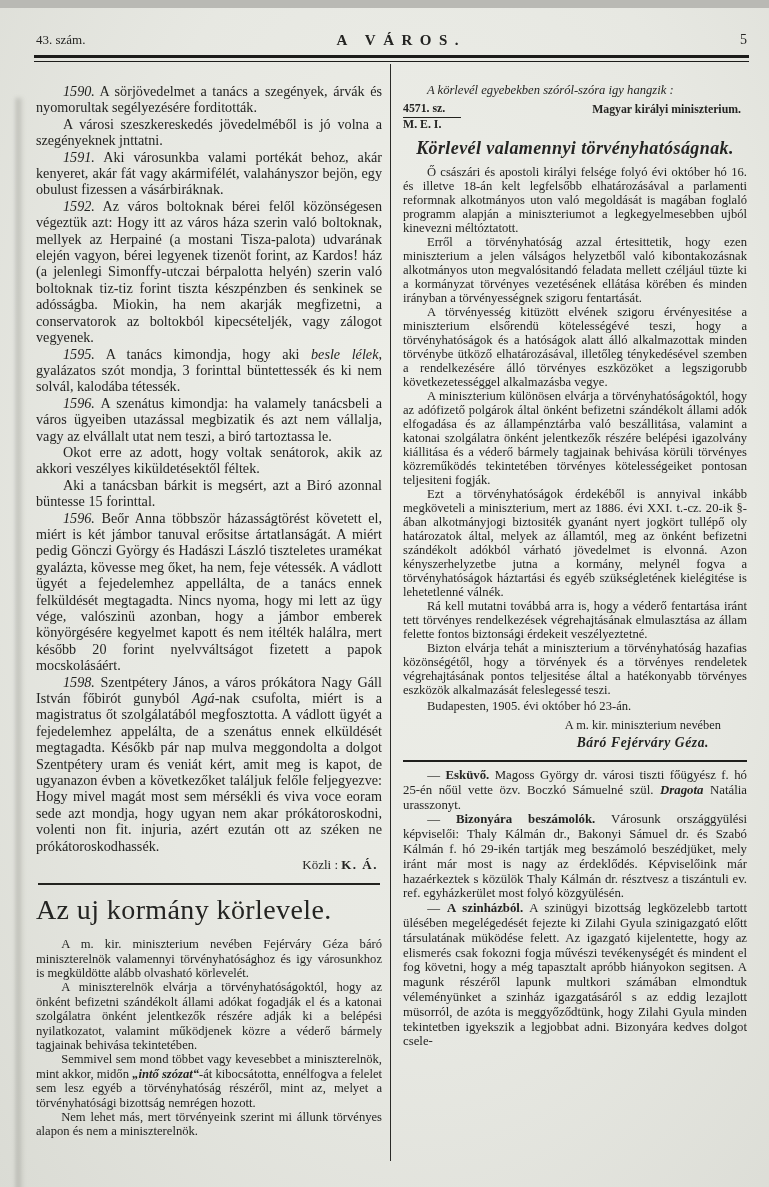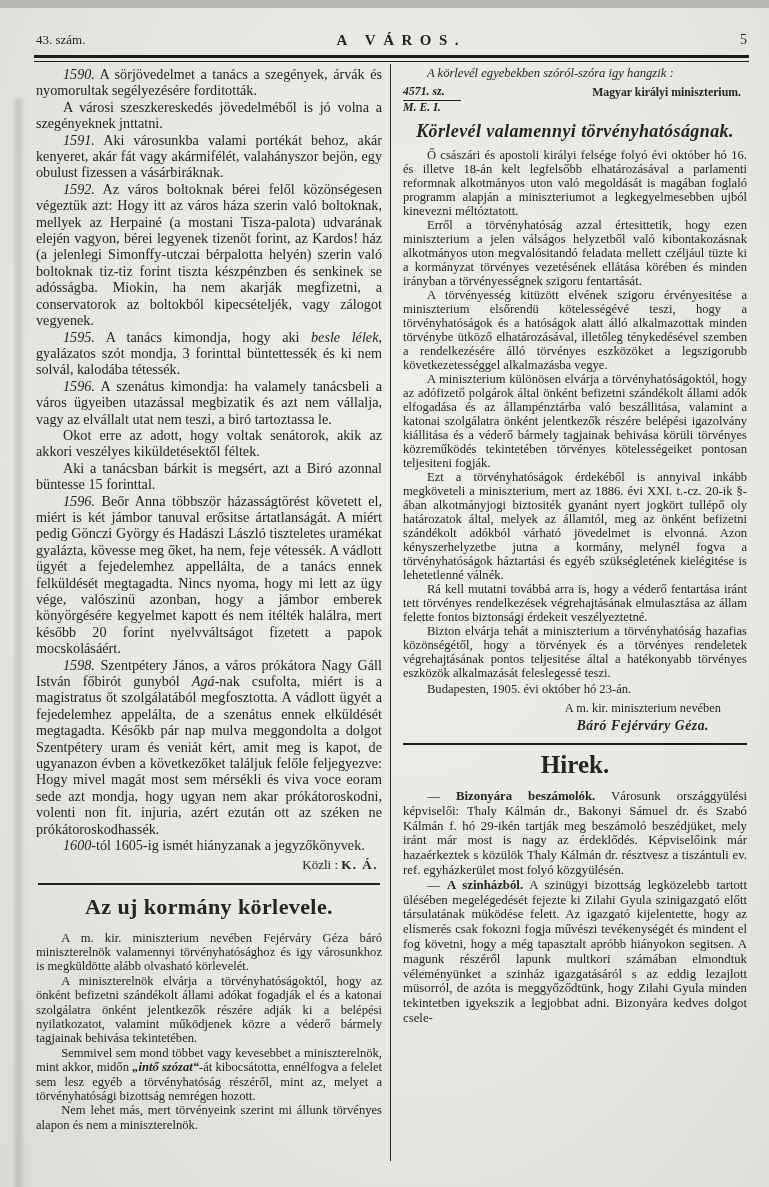--- a/index.html
+++ b/index.html
@@ -28,43 +28,43 @@
   .hdr .masthead{
     position:absolute; left:12px; right:0; text-align:center;
     font-size:15px; font-weight:bold; letter-spacing:.5em; text-indent:.5em;
   }
   .hdr .pageno{ margin-left:auto; font-size:14px; }
   .hdr-rule{
     position:absolute; top:47px; left:34px; right:20px; height:7px;
     border-top:3px solid #1c1c1a; border-bottom:1px solid #1c1c1a;
   }
   
-  .col{ position:absolute; top:58px; text-align:justify; }
+  .col{ position:absolute; top:75px; text-align:justify; }
   .col-left{ left:36px; width:346px; }
   .col-right{ left:403px; width:344px; }
   .col-divider{ position:absolute; top:56px; bottom:34px; left:390px; width:1px; background:#2a2a27; }
 
   .col-left .main p{ font-size:14.2px; line-height:16.4px; text-indent:1.9em; }
   .i{ font-style:italic; }
   .b{ font-weight:bold; }
   .bi{ font-weight:bold; font-style:italic; }
   .sp{ letter-spacing:1.5px; }
 
   .byline{ text-align:right; font-size:13px; margin-top:3px; padding-right:4px; }
   .rule-left{ border-top:2px solid #23231f; margin:10px 2px 9px; }
   .section-heading{
-    text-align:center; font-size:22px; font-weight:bold; letter-spacing:.4px;
+    font-size:28px; font-weight:normal; letter-spacing:.4px;
     margin:8px 0 11px;
   }
   .col-left .section p{ font-size:12.6px; line-height:14.4px; text-indent:2em; }
 
   .col-right p{ font-size:12.6px; line-height:14px; text-indent:1.9em; }
   .intro{ margin-bottom:5px;font-style:italic; }
   .ref-row{ display:flex; align-items:flex-start; font-size:11.8px; margin:2px 0 4px; }
-  .ref-left{ line-height:13.5px;font-style:italic; }
+  .ref-left{ line-height:13.5px; }
   .refnum{ display:inline-block; border-bottom:1.5px solid #23231f; padding:0 16px 1px 0; }
   .ministry{ margin-left:auto; padding-right:6px; }
   .circ-title{
     text-align:center; font-size:18px; font-weight:bold; font-style:italic;
     letter-spacing:.4px; margin:7px 0 6px;
   }
   .dateline{ margin-top:2px; }
   .sig-block{
     width:-moz-fit-content; width:fit-content; margin:5px 26px 4px auto; text-align:center;
   }
@@ -92,21 +92,20 @@
       <p><span class="i">1590.</span><span> A sörjövedelmet a tanács a szegények, árvák és nyomorultak segélyezésére forditották.</span></p>
       <p><span>A városi szeszkereskedés jövedelméből is jó volna a szegényeknek jnttatni.</span></p>
       <p><span class="i">1591.</span><span> Aki városunkba valami portékát behoz, akár kenyeret, akár fát vagy akármifélét, valahányszor bejön, egy obulust fizessen a vásárbiráknak.</span></p>
       <p><span class="i">1592.</span><span> Az város boltoknak bérei felől közönségesen végeztük azt: Hogy itt az város háza szerin való boltoknak, mellyek az Herpainé (a mostani Tisza-palota) udvarának elején vagyon, bérei legyenek tizenöt forint, az Kardos! ház (a jelenlegi Simonffy-utczai bérpalotta helyén) szerin való boltoknak tiz-tiz forint tiszta készpénzben és senkinek se adósságba. Miokin, ha nem akarják megfizetni, a conservatorok az boltokból kipecsételjék, vagy zálogot vegyenek.</span></p>
       <p><span class="i">1595.</span><span> A tanács kimondja, hogy aki </span><span class="i">besle lélek</span><span>, gyalázatos szót mondja, 3 forinttal büntettessék és ki nem solvál, kalodába tétessék.</span></p>
       <p><span class="i">1596.</span><span> A szenátus kimondja: ha valamely tanácsbeli a város ügyeiben utazással megbizatik és azt nem vállalja, vagy az elvállalt utat nem teszi, a biró tartoztassa le.</span></p>
       <p><span>Okot erre az adott, hogy voltak senátorok, akik az akkori veszélyes kiküldetésektől féltek.</span></p>
       <p><span>Aki a tanácsban bárkit is megsért, azt a Biró azonnal büntesse 15 forinttal.</span></p>
       <p><span class="i">1596.</span><span> Beőr Anna többször házasságtörést követett el, miért is két jámbor tanuval erősitse ártatlanságát. A miért pedig Gönczi György és Hadászi László tiszteletes uramékat gyalázta, kövesse meg őket, ha nem, feje vétessék. A vádlott ügyét a fejedelemhez appellálta, de a tanács ennek felküldését megtagadta. Nincs nyoma, hogy mi lett az ügy vége, valószinü azonban, hogy a jámbor emberek könyörgésére kegyelmet kapott és nem itélték halálra, mert később 20 forint nyelvváltságot fizetett a papok mocskolásáért.</span></p>
       <p><span class="i">1598.</span><span> Szentpétery János, a város prókátora Nagy Gáll István főbirót gunyból </span><span class="i">Agá</span><span>-nak csufolta, miért is a magistratus őt szolgálatából megfosztotta. A vádlott ügyét a fejedelemhez appelálta, de a szenátus ennek elküldését megtagadta. Későkb pár nap mulva meggondolta a dolgot Szentpétery uram és veniát kért, amit meg is kapot, de ugyanazon évben a következőket találjuk felőle feljegyezve: Hogy mivel magát most sem mérsékli és viva voce eoram sede azt mondja, hogy ugyan nem akar prókátoroskodni, volenti non fit. injuria, azért ezután ott az széken ne prókátoroskodhassék.</span></p>
-      <p><span class="i">1600</span><span>-tól 1605-ig ismét hiányzanak a jegyzőkönyvek.</span></p>
     </div>
     <p class="byline"><span>Közli :</span> <span class="b sp">K. Á.</span></p>
 
     <div class="rule-left"></div>
 
     <h2 class="section-heading">Az uj kormány körlevele.</h2>
     <div class="section">
       <p><span>A m. kir. miniszterium nevében Fejérváry Géza báró miniszterelnök valamennyi törvényhatósághoz és igy városunkhoz is megküldötte alább olvasható körlevelét.</span></p>
       <p><span>A miniszterelnök elvárja a törvényhatóságoktól, hogy az önként befizetni szándékolt állami adókat fogadják el és a katonai szolgálatra önként jelentkezők részére adják ki a belépési nyilatkozatot, valamint működjenek közre a véderő bármely tagjainak behivása tekintetében.</span></p>
       <p><span>Semmivel sem mond többet vagy kevesebbet a miniszterelnök, mint akkor, midőn </span><span class="bi">„intő szózat“</span><span>-át kibocsátotta, ennélfogva a felelet sem lesz egyéb a törvényhatóság részéről, mint az, melyet a törvényhatósági bizottság nemrégen hozott.</span></p>
@@ -139,19 +138,19 @@
 
     <p class="dateline">Budapesten, 1905. évi október hó 23-án.</p>
 
     <div class="sig-block">
       <div class="sig-org">A m. kir. miniszterium nevében</div>
       <div class="sig-name bi">Báró Fejérváry Géza.</div>
     </div>
 
     <div class="rule-right"></div>
 
-    <h2 class="hirek-heading">Hirek.</h2>
     <div class="news">
+      <p><span>— </span><span class="b">Esküvő.</span><span> Magoss György dr. városi tiszti főügyész f. hó 25-én nőül vette özv. Boczkó Sámuelné szül. </span><span class="bi">Dragota</span><span> Natália urasszonyt.</span></p>
       <p><span>— </span><span class="b">Bizonyára beszámolók.</span><span> Városunk országgyülési képviselői: Thaly Kálmán dr., Bakonyi Sámuel dr. és Szabó Kálmán f. hó 29-ikén tartják meg beszámoló beszédjüket, mely iránt már most is nagy az érdeklődés. Képviselőink már hazaérkeztek s közülök Thaly Kálmán dr. résztvesz a tiszántuli ev. ref. egyházkerület most folyó közgyülésén.</span></p>
       <p><span>— </span><span class="b">A szinházból.</span><span> A szinügyi bizottság legközelebb tartott ülésében megelégedését fejezte ki Zilahi Gyula szinigazgató előtt társulatának müködése felett. Az igazgató kijelentette, hogy az elismerés csak fokozni fogja művészi tevékenységét és mindent el fog követni, hogy a még tapasztalt apróbb hiányokon segitsen. A magunk részéről lapunk multkori számában elmondtuk véleményünket a szinház igazgatásáról s az eddig lezajlott müsorról, de azóta is meggyőződtünk, hogy Zilahi Gyula minden tekintetben igyekszik a legjobbat adni. Bizonyára kedves dolgot csele-</span></p>
     </div>
   </div>
 </div>
 
 </body></html>

